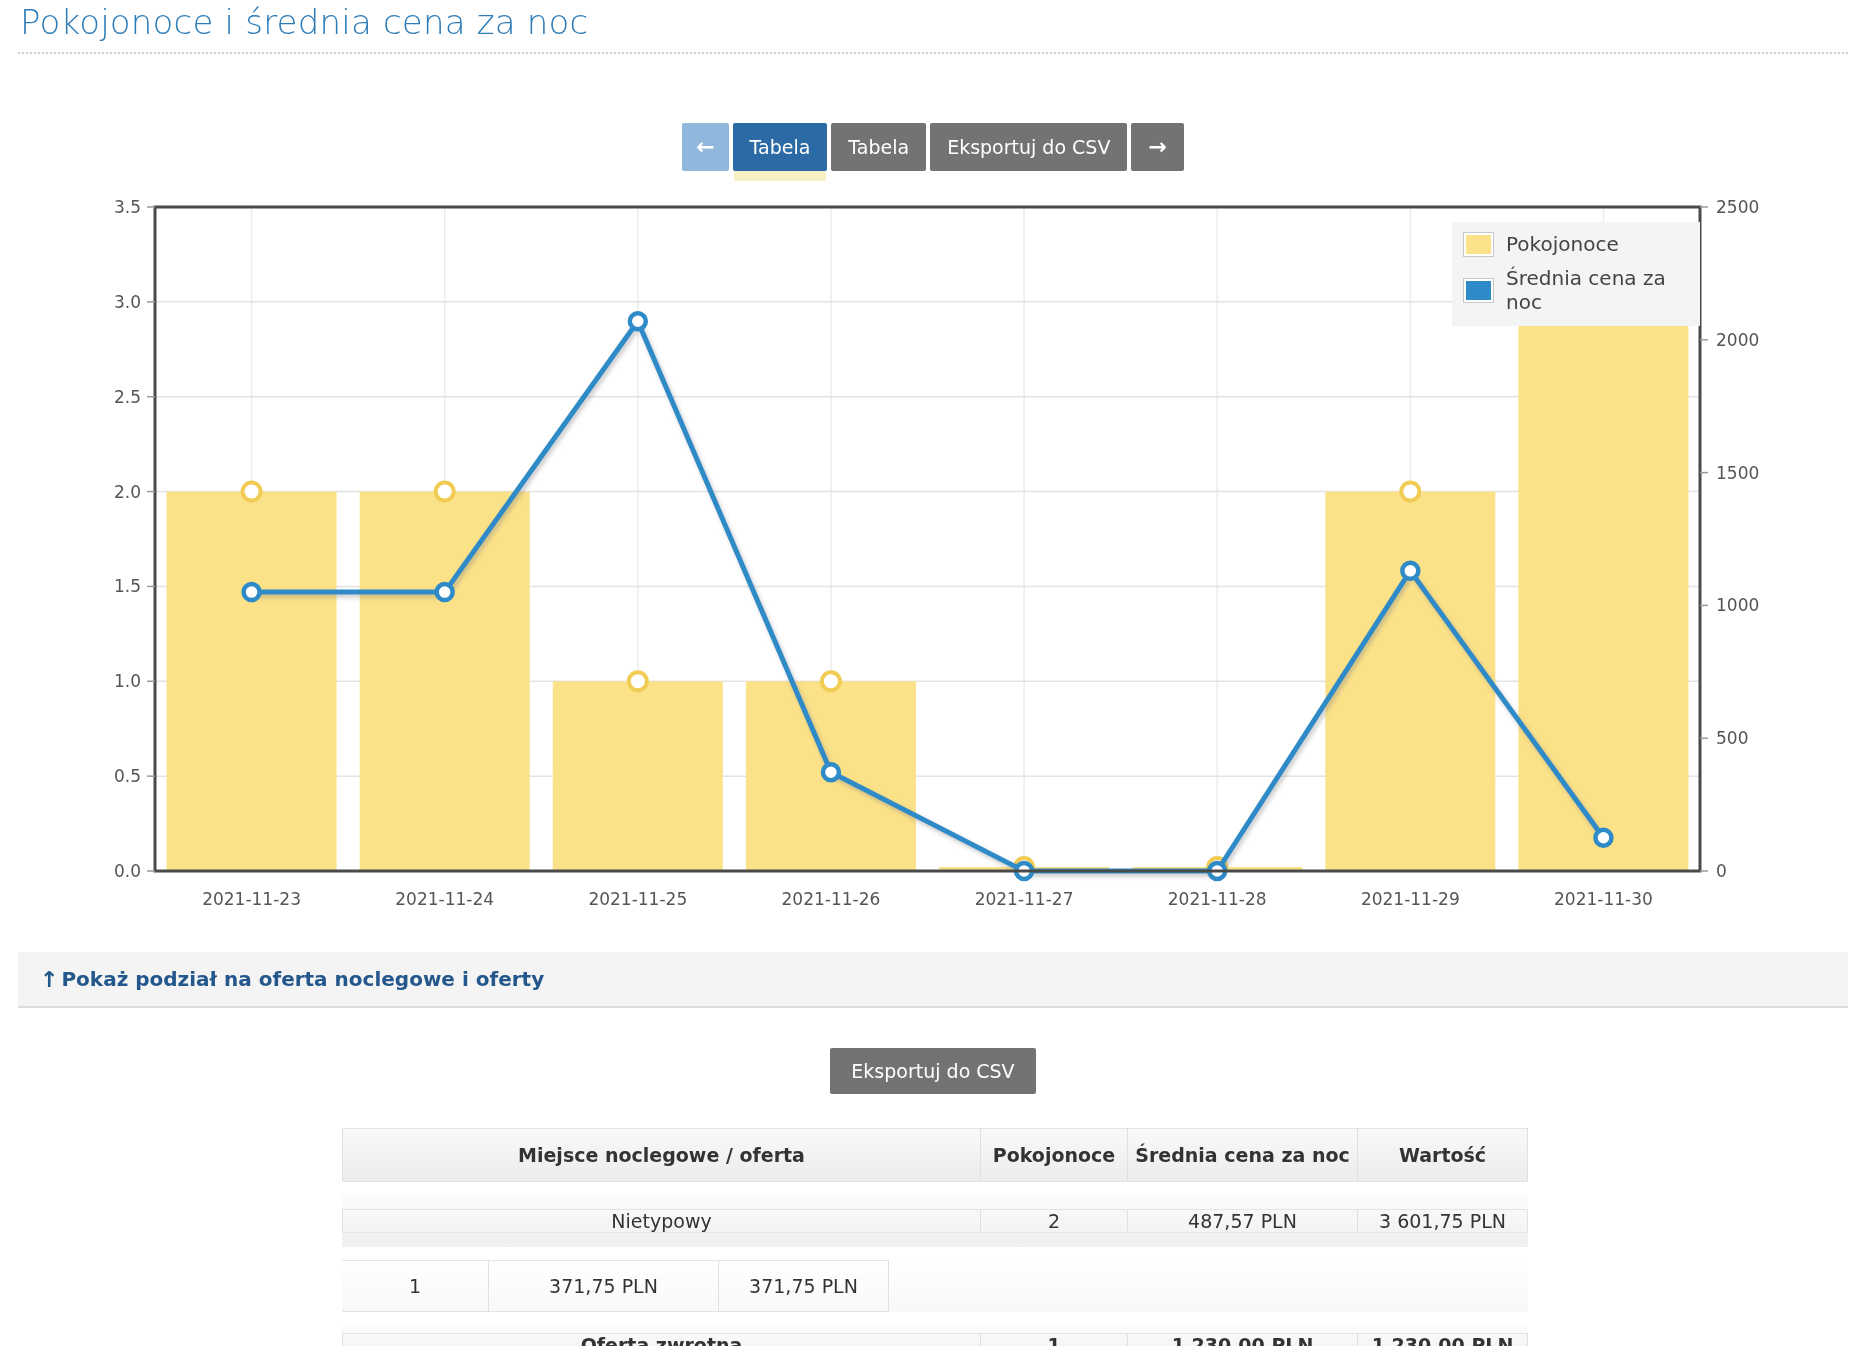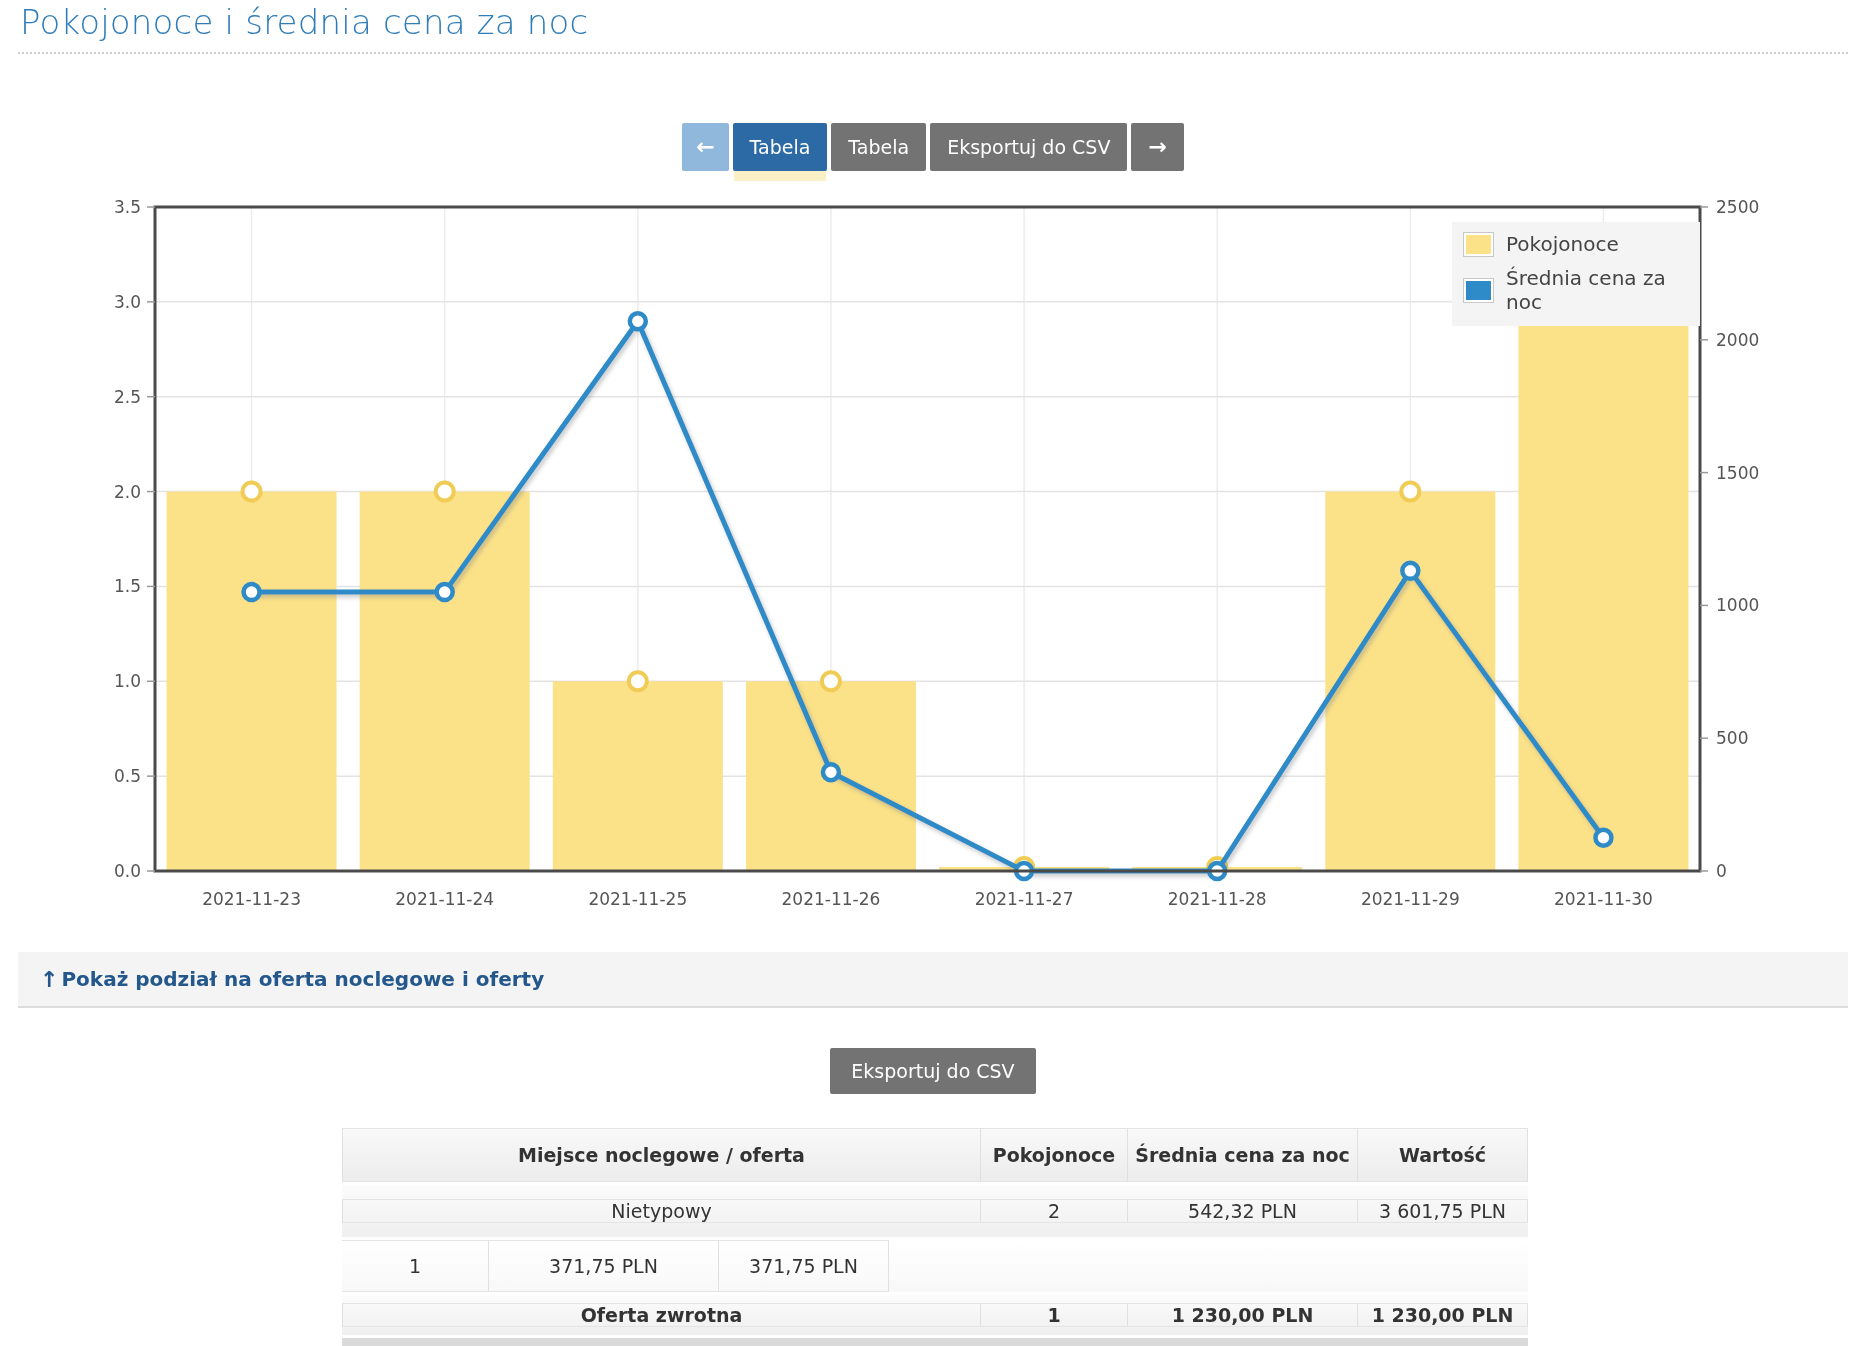--- a/index.html
+++ b/index.html
@@ -54,21 +54,21 @@
   .band-link{
     display:flex;align-items:center;color:#24578C;font-size:20px;font-weight:600;
     text-decoration:none;cursor:pointer;
   }
   .up-arrow{font-size:22px;font-weight:bold;margin-right:3px;}
   
   .export-wrap{position:absolute;top:1048px;left:0;width:100%;display:flex;justify-content:center;}
   .btn.export{height:46px;line-height:46px;padding:0 21px;}
   
   .data-table{position:absolute;left:342px;top:1128px;width:1186px;}
-  .trow{display:flex;margin-bottom:3px;}
+  .trow{display:flex;margin-bottom:13px;}
   .thead{
     height:54px;background:linear-gradient(#f9f9f9,#ececec);
     color:#5f5f5f;font-weight:700;
   }
   .tbody-row{height:52px;}
   .tbody-row.odd{background:linear-gradient(#fcfcfc,#efefef);align-items:center;}
   .tbody-row.even{background:linear-gradient(#ffffff,#f8f8f8);}
   .tbody-row.cut{height:40px;font-weight:bold;}
   .cell{
     display:flex;align-items:center;justify-content:center;box-sizing:border-box;
@@ -226,21 +226,21 @@
 <div class="data-table">
   <div class="trow thead">
     <div class="cell c0">Miejsce noclegowe / oferta</div>
     <div class="cell c1">Pokojonoce</div>
     <div class="cell c2">Średnia cena za noc</div>
     <div class="cell c3">Wartość</div>
   </div>
   <div class="trow tbody-row odd">
     <div class="cell c0">Nietypowy</div>
     <div class="cell c1">2</div>
-    <div class="cell c2">542,32 PLN</div>
+    <div class="cell c2">487,57 PLN</div>
     <div class="cell c3">3 601,75 PLN</div>
   </div>
   <div class="trow tbody-row even">
     <div class="cell c1">1</div>
     <div class="cell c2">371,75 PLN</div>
     <div class="cell c3">371,75 PLN</div>
   </div>
   <div class="trow tbody-row odd cut">
     <div class="cell c0">Oferta zwrotna</div>
     <div class="cell c1">1</div>

